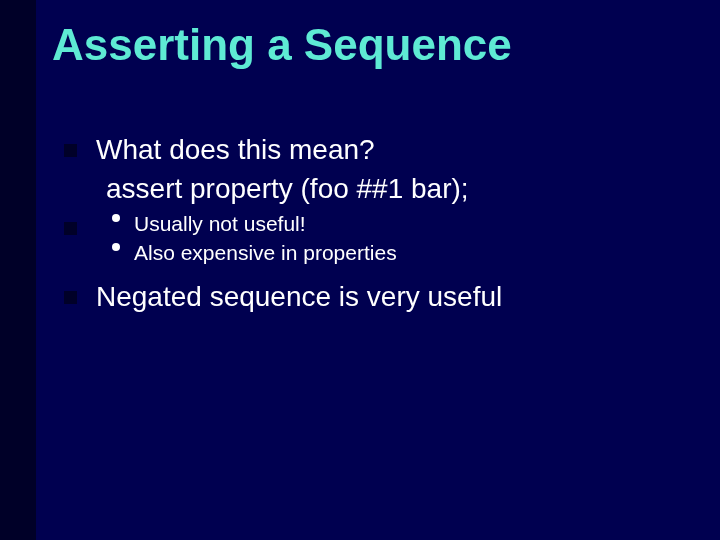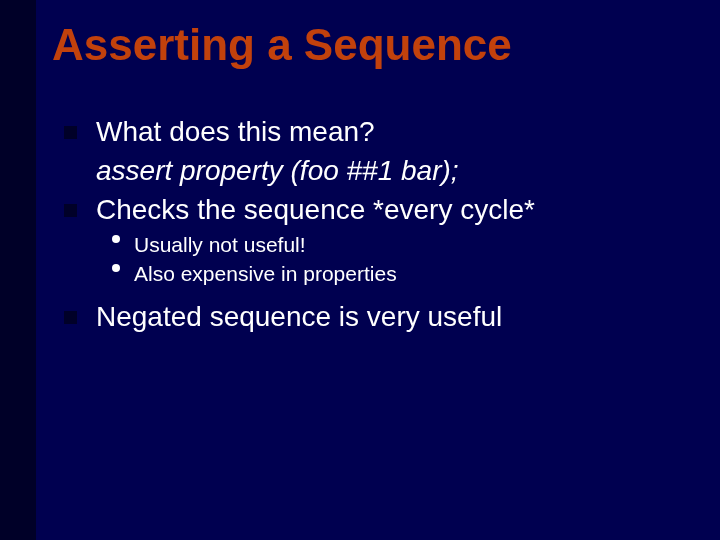--- a/index.html
+++ b/index.html
@@ -25,27 +25,27 @@
     width: 36px;
     height: 540px;
     background: #000028;
   }
   .title {
     position: absolute;
     left: 52px;
     top: 20px;
     font-size: 44px;
     font-weight: bold;
-    color: #c2410c;
+    color: #5eead4;
     letter-spacing: 0px;
   }
   .body {
     position: absolute;
     left: 62px;
-    top: 114px;
+    top: 132px;
     right: 20px;
   }
   .l1 {
     font-size: 28px;
     line-height: 1.32;
     margin: 0 0 2px 0;
     padding-left: 34px;
     position: relative;
   }
   .l1 .sq {
@@ -56,21 +56,21 @@
     height: 13px;
     background: #000028;
   }
   .l1-noبullet {
     font-size: 28px;
     line-height: 1.32;
     margin: 0 0 2px 0;
     padding-left: 34px;
   }
   .code {
-    font-style: italic;
+    margin-left: 10px;
   }
   .l2 {
     font-size: 21px;
     line-height: 1.3;
     margin: 0 0 2px 0;
     padding-left: 72px;
     position: relative;
   }
   .l2 .dot {
     position: absolute;
@@ -98,21 +98,20 @@
     <div class="l1">
       <span class="sq"></span>
       <span>What does this mean?</span>
     </div>
     <div class="l1-noبullet">
       <span class="code">assert property (foo ##1 bar);</span>
     </div>
 
     <div class="l1">
       <span class="sq"></span>
-      <span>Checks the sequence *every cycle*</span>
     </div>
 
     <div class="l2">
       <span class="dot"></span>
       <span>Usually not useful!</span>
     </div>
     <div class="l2">
       <span class="dot"></span>
       <span>Also expensive in properties</span>
     </div>

